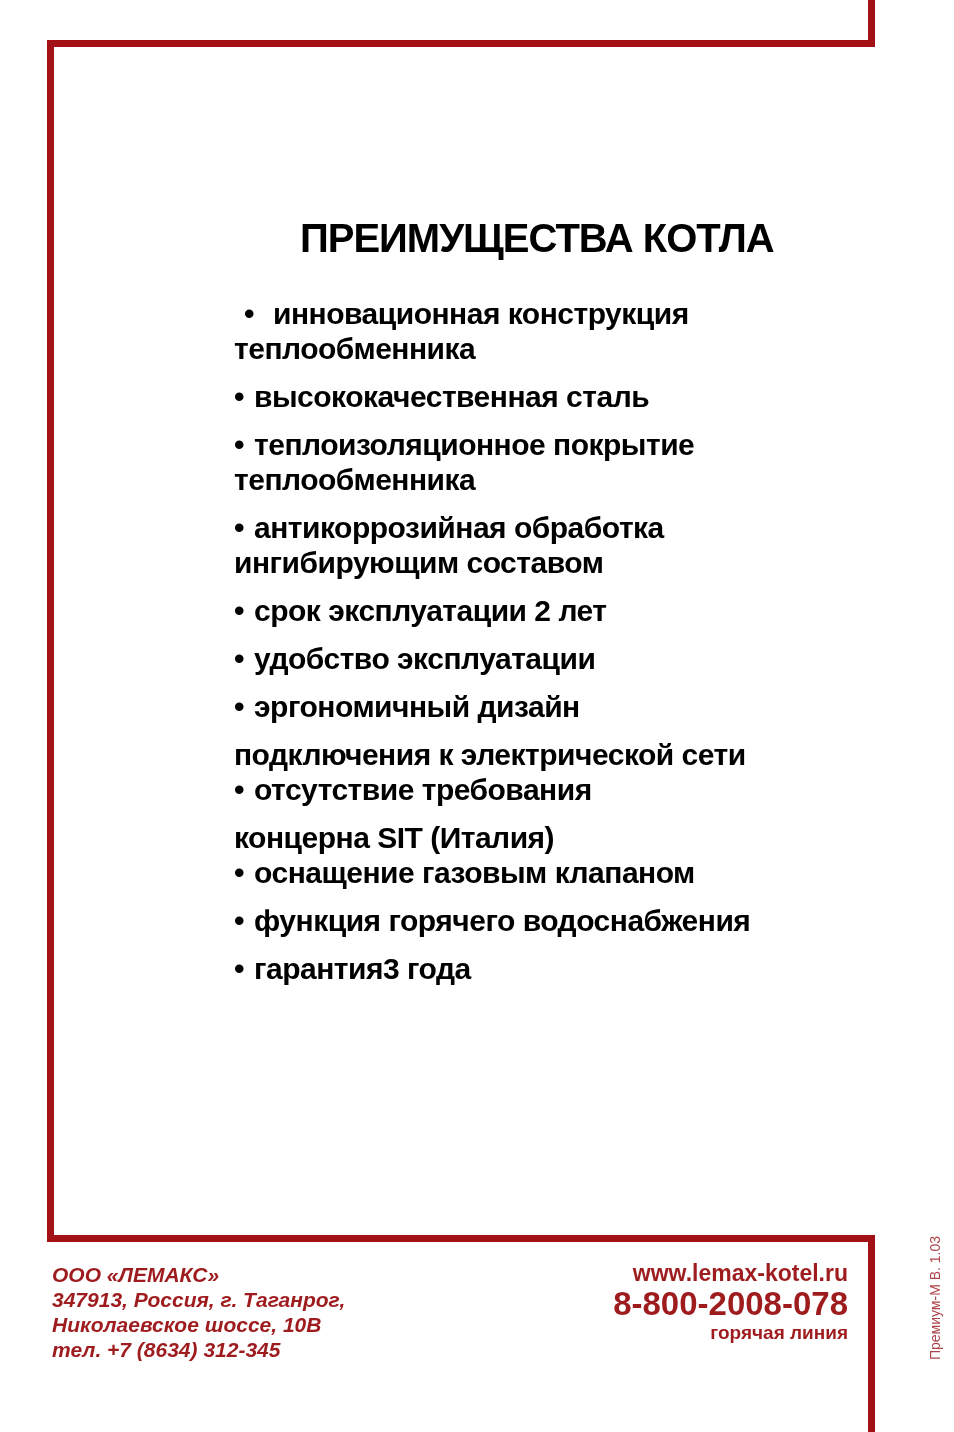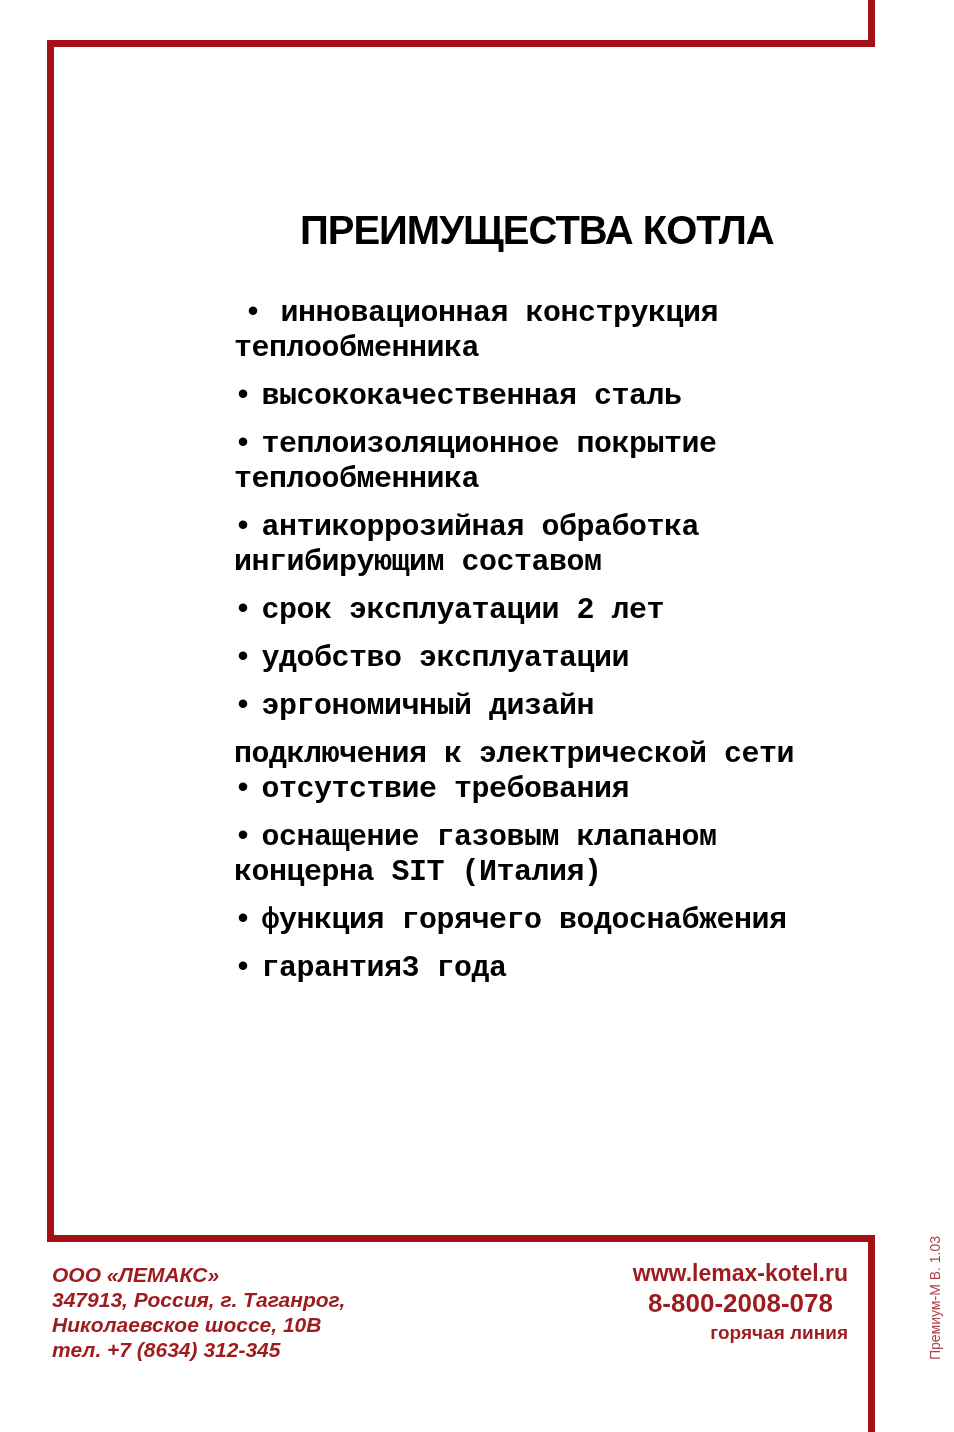--- a/index.html
+++ b/index.html
@@ -20,21 +20,21 @@
   .frame-top        { left: 47px;  top: 40px;   width: 828px; height: 7px; }
   .frame-left       { left: 47px;  top: 40px;   width: 7px;   height: 1202px; }
   .frame-bottom     { left: 47px;  top: 1235px; width: 828px; height: 7px; }
   .frame-stub-top   { left: 868px; top: 0;      width: 7px;   height: 47px; }
   .frame-stub-bottom{ left: 868px; top: 1235px; width: 7px;   height: 197px; }
 
   
   .title {
     position: absolute;
     left: 300px;
-    top: 208px;
+    top: 216px;
     font-size: 40px;
     font-weight: bold;
     letter-spacing: -1px;
     color: #000000;
     white-space: nowrap;
   }
 
   
   .adv-list {
     position: absolute;
@@ -45,21 +45,21 @@
     margin: 0;
     padding: 0;
   }
   .adv-item {
     margin: 0 0 13px 0;
     font-size: 30px;
     font-weight: bold;
     letter-spacing: -0.5px;
     color: #000000;
   }
-  .adv-line { line-height: 35px; white-space: nowrap; font-family: Liberation Mono, monospace; }
+  .adv-line { line-height: 35px; white-space: nowrap; }
   .bullet   { display: inline-block; margin-right: 10px; }
   .adv-item.first .bullet { margin-left: 10px; margin-right: 19px; }
 
   
   .footer-company {
     position: absolute;
     left: 52px;
     top: 1262px;
     color: #9E1B1E;
     font-weight: bold;
@@ -71,21 +71,21 @@
   .footer-contact {
     position: absolute;
     right: 106px;
     top: 1260px;
     text-align: right;
     color: #9E1B1E;
     font-weight: bold;
     white-space: nowrap;
   }
   .website { font-size: 23px; line-height: 27px; }
-  .hotline-number { font-size: 26px; line-height: 33px; text-align: center; }
+  .hotline-number { font-size: 33px; line-height: 33px; text-align: center; }
   .hotline-label { font-size: 19px; line-height: 25px; }
 
   
   .version {
     position: absolute;
     left: 935px;
     top: 1298px;
     transform: translate(-50%, -50%) rotate(-90deg);
     font-size: 14px;
     color: #AE454C;
@@ -132,22 +132,22 @@
     </li>
     <li class="adv-item">
       <div class="adv-line"><span class="bullet">•</span><span>эргономичный дизайн</span></div>
       <div class="adv-line"></div>
     </li>
     <li class="adv-item">
       <div class="adv-line">подключения к электрической сети</div>
       <div class="adv-line"><span class="bullet">•</span><span>отсутствие требования</span></div>
     </li>
     <li class="adv-item">
+      <div class="adv-line">концерна SIT (Италия)</div>
       <div class="adv-line"><span class="bullet">•</span><span>оснащение газовым клапаном</span></div>
-      <div class="adv-line">концерна SIT (Италия)</div>
     </li>
     <li class="adv-item">
       <div class="adv-line"><span class="bullet">•</span><span>функция горячего водоснабжения</span></div>
       <div class="adv-line"></div>
     </li>
     <li class="adv-item">
       <div class="adv-line"><span class="bullet">•</span><span>гарантия3 года</span></div>
       <div class="adv-line"></div>
     </li>
   </ul>

